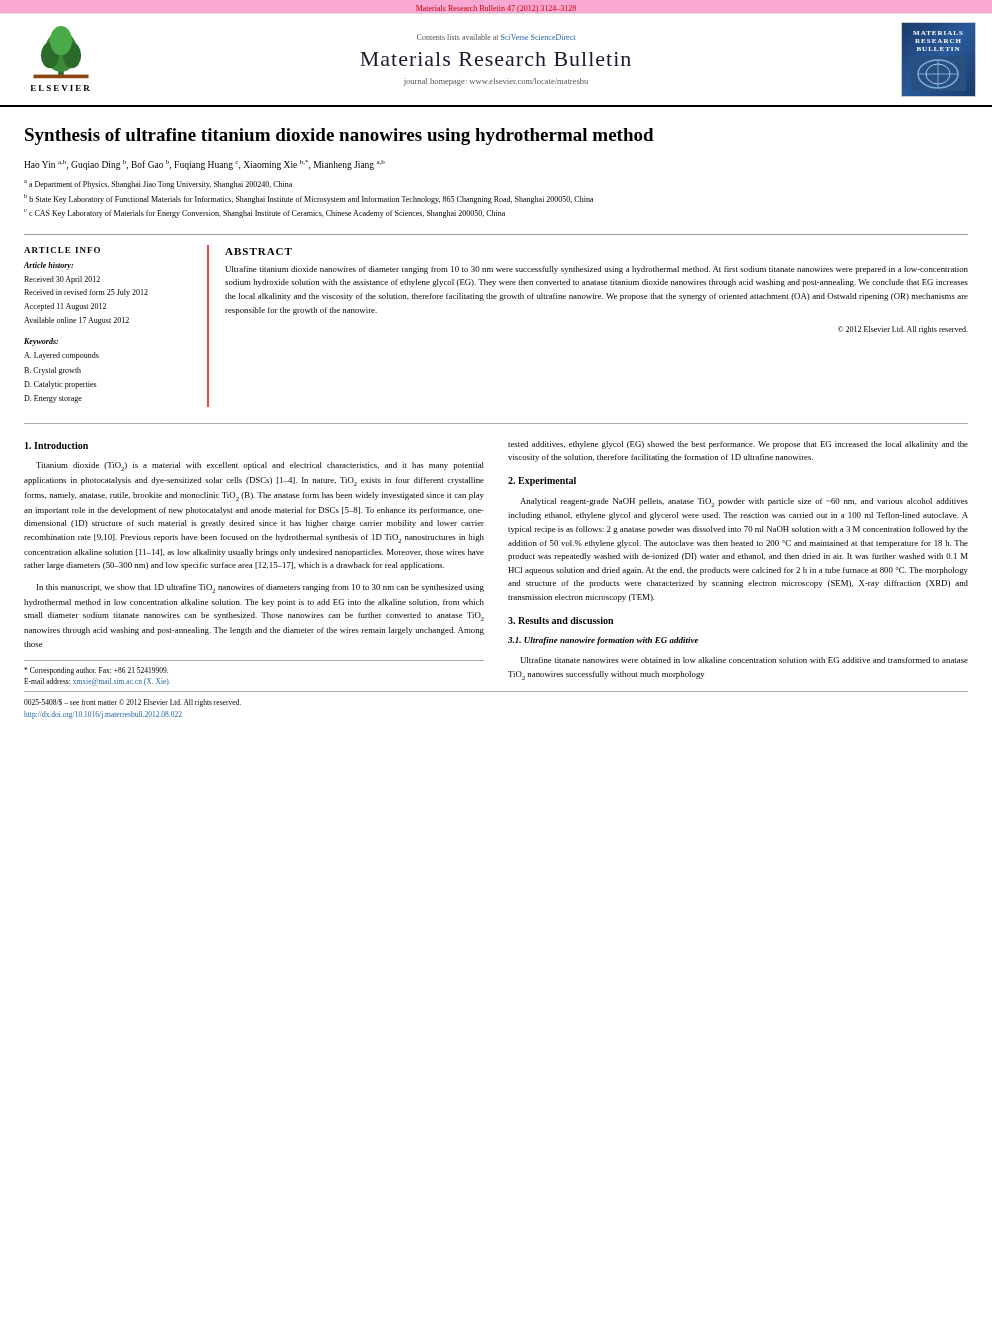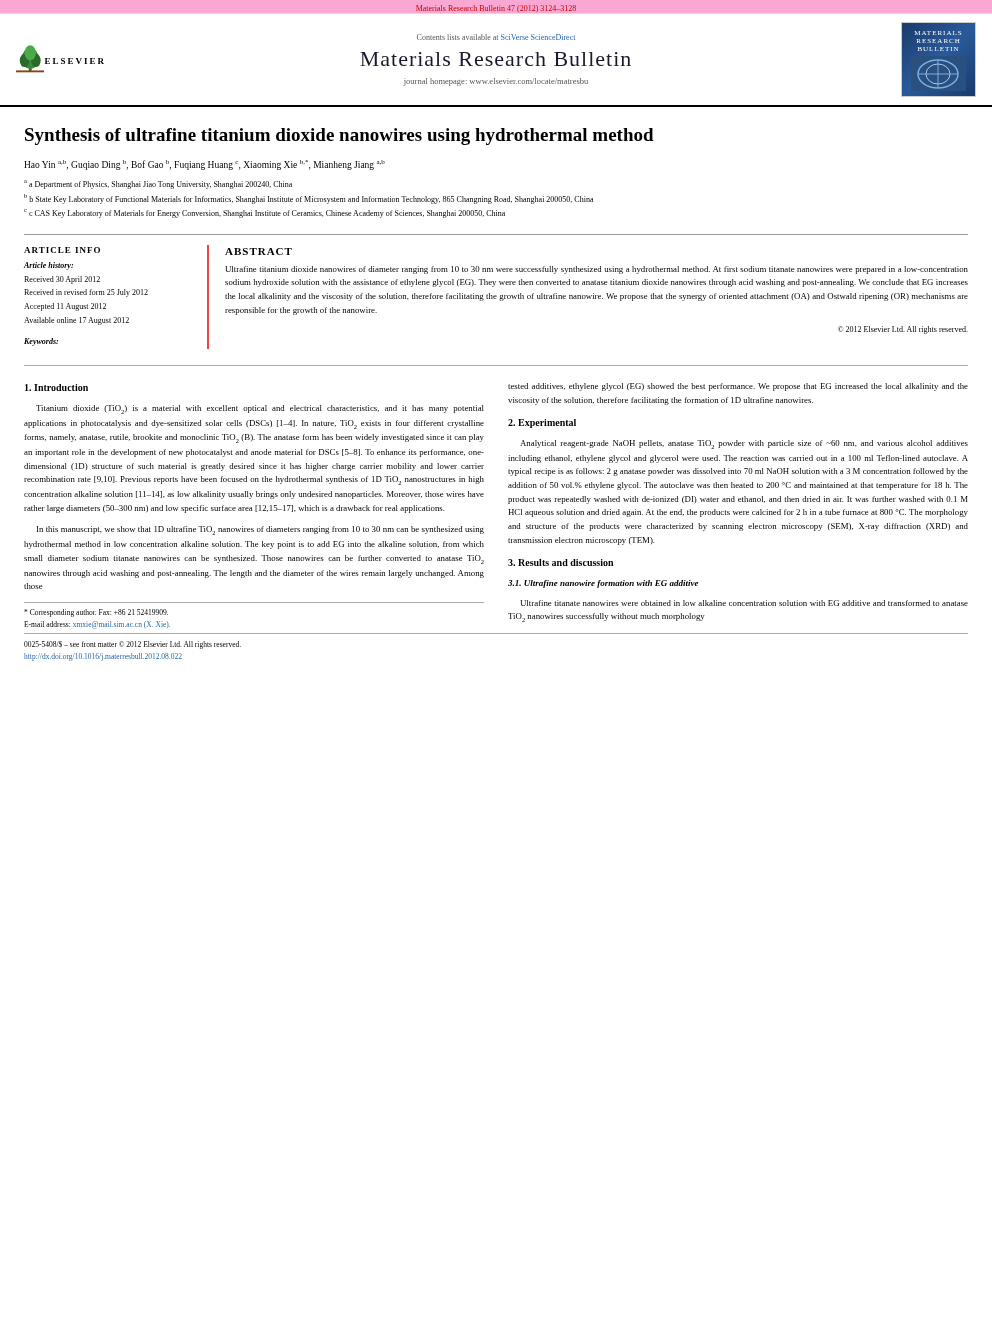--- a/index.html
+++ b/index.html
@@ -29,21 +29,21 @@
       padding: 8px 16px;
       border-bottom: 2px solid #000;
       gap: 10px;
     }
     .journal-header-left {
       width: 90px;
       flex-shrink: 0;
     }
     .elsevier-logo {
       display: flex;
-      flex-direction: row;
+      flex-direction: column;
       align-items: center;
     }
     .elsevier-tree {
       width: 60px;
       height: 55px;
     }
     .elsevier-label {
       font-size: 9px;
       font-weight: bold;
       color: #000;
@@ -82,21 +82,21 @@
       width: 75px;
       height: 75px;
       border: 1px solid #ccc;
       background: linear-gradient(135deg, #1a3a6b 0%, #2a5a9b 50%, #1a3a6b 100%);
       display: flex;
       flex-direction: column;
       align-items: center;
       justify-content: center;
       color: #fff;
       font-size: 6px;
-      font-weight: normal;
+      font-weight: bold;
       text-align: center;
       letter-spacing: 0.5px;
     }
 
     
     .main-content {
       padding: 16px 24px 16px 24px;
     }
 
     
@@ -328,20 +328,26 @@
     <div class="article-info">
       <div class="info-section-title">ARTICLE INFO</div>
       <div class="info-label">Article history:</div>
       <div class="info-dates">
         <div>Received 30 April 2012</div>
         <div>Received in revised form 25 July 2012</div>
         <div>Accepted 11 August 2012</div>
         <div>Available online 17 August 2012</div>
       </div>
       <div class="keywords-title">Keywords:</div>
+      <div class="keywords-list">
+        <div>A. Layered compounds</div>
+        <div>B. Crystal growth</div>
+        <div>D. Catalytic properties</div>
+        <div>D. Energy storage</div>
+      </div>
     </div>
 
     <div class="abstract-section">
       <div class="abstract-title">ABSTRACT</div>
       <div class="abstract-text">Ultrafine titanium dioxide nanowires of diameter ranging from 10 to 30 nm were successfully synthesized using a hydrothermal method. At first sodium titanate nanowires were prepared in a low-concentration sodium hydroxide solution with the assistance of ethylene glycol (EG). They were then converted to anatase titanium dioxide nanowires through acid washing and post-annealing. We conclude that EG increases the local alkalinity and the viscosity of the solution, therefore facilitating the growth of ultrafine nanowire. We propose that the synergy of oriented attachment (OA) and Ostwald ripening (OR) mechanisms are responsible for the growth of the nanowire.</div>
       <div class="abstract-footer">© 2012 Elsevier Ltd. All rights reserved.</div>
     </div>
 
   </div>
 

